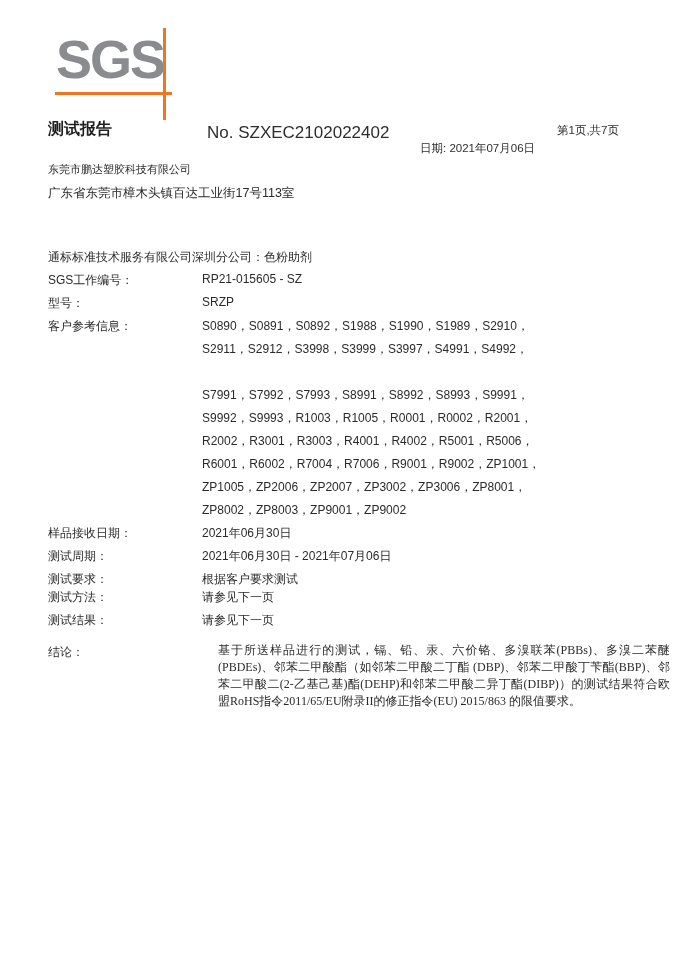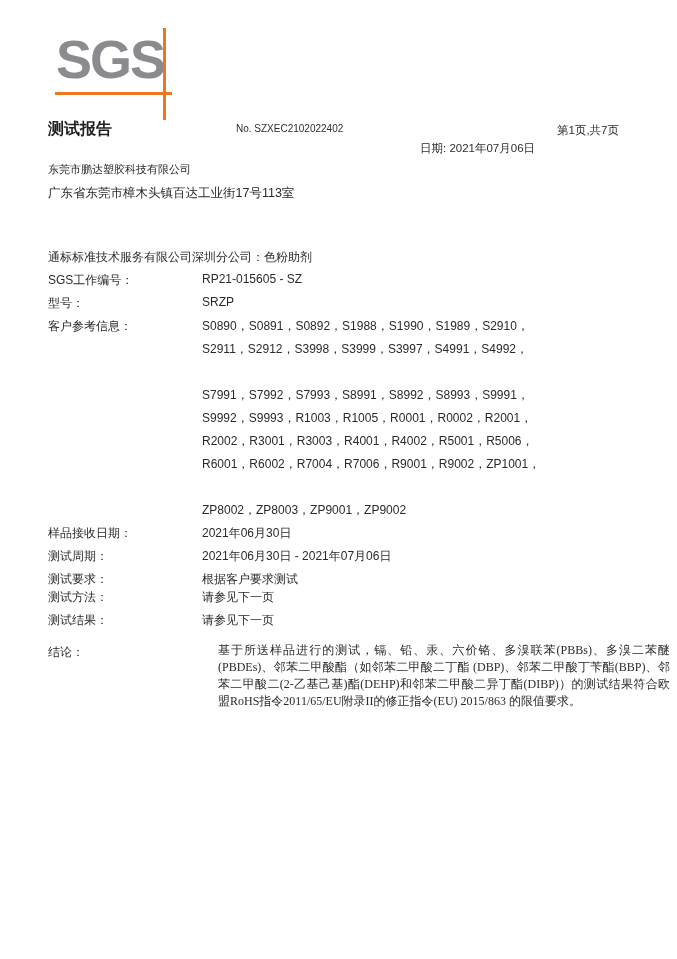--- a/index.html
+++ b/index.html
@@ -12,21 +12,21 @@
   
   .logo-text{
     position:absolute;left:56px;top:28px;
     font-size:54px;font-weight:bold;letter-spacing:-2px;color:#8a8b8e;
     font-family:"Liberation Sans","DejaVu Sans",sans-serif;
   }
   .logo-hline{position:absolute;left:55px;top:92px;width:117px;height:3px;background:#ee7623;}
   .logo-vline{position:absolute;left:163px;top:28px;width:3px;height:92px;background:#ee7623;}
 
   .doc-title{position:absolute;left:48px;top:119px;font-size:16px;font-weight:bold;color:#1f1f21;}
-  .hdr-no{position:absolute;left:236px;top:123px;font-size:10px;color:#2e2e30;}
+  .hdr-no{position:absolute;left:207px;top:123px;font-size:17px;color:#2e2e30;}
   .hdr-date{position:absolute;left:420px;top:123px;font-size:11.5px;color:#2e2e30;margin-top:18px;}
   .hdr-page{position:absolute;left:557px;top:123px;font-size:11.5px;color:#2e2e30;}
 
   
   .apl-name{position:absolute;left:48px;top:162px;font-size:11px;color:#2a2a2c;}
   .apl-addr{position:absolute;left:48px;top:185px;font-size:12.5px;color:#2a2a2c;}
 
   .sample-statement{position:absolute;left:48px;top:249px;font-size:12px;color:#2a2a2c;}
 
   
@@ -87,20 +87,21 @@
   <div class="lbl" style="top:295px">型号：</div>
   <div class="val" style="top:295px">SRZP</div>
 
   <div class="lbl" style="top:318px">客户参考信息：</div>
   <div class="val" style="top:318px">S0890，S0891，S0892，S1988，S1990，S1989，S2910，</div>
   <div class="val" style="top:341px">S2911，S2912，S3998，S3999，S3997，S4991，S4992，</div>
   <div class="val" style="top:387px">S7991，S7992，S7993，S8991，S8992，S8993，S9991，</div>
   <div class="val" style="top:410px">S9992，S9993，R1003，R1005，R0001，R0002，R2001，</div>
   <div class="val" style="top:433px">R2002，R3001，R3003，R4001，R4002，R5001，R5006，</div>
   <div class="val" style="top:456px">R6001，R6002，R7004，R7006，R9001，R9002，ZP1001，</div>
+  <div class="val" style="top:479px">ZP1005，ZP2006，ZP2007，ZP3002，ZP3006，ZP8001，</div>
   <div class="val" style="top:502px">ZP8002，ZP8003，ZP9001，ZP9002</div>
 
   <div class="lbl" style="top:525px">样品接收日期：</div>
   <div class="val" style="top:525px">2021年06月30日</div>
 
   <div class="lbl" style="top:548px">测试周期：</div>
   <div class="val" style="top:548px">2021年06月30日 - 2021年07月06日</div>
 
   <div class="lbl" style="top:571px">测试要求：</div>
   <div class="val" style="top:571px">根据客户要求测试</div>

